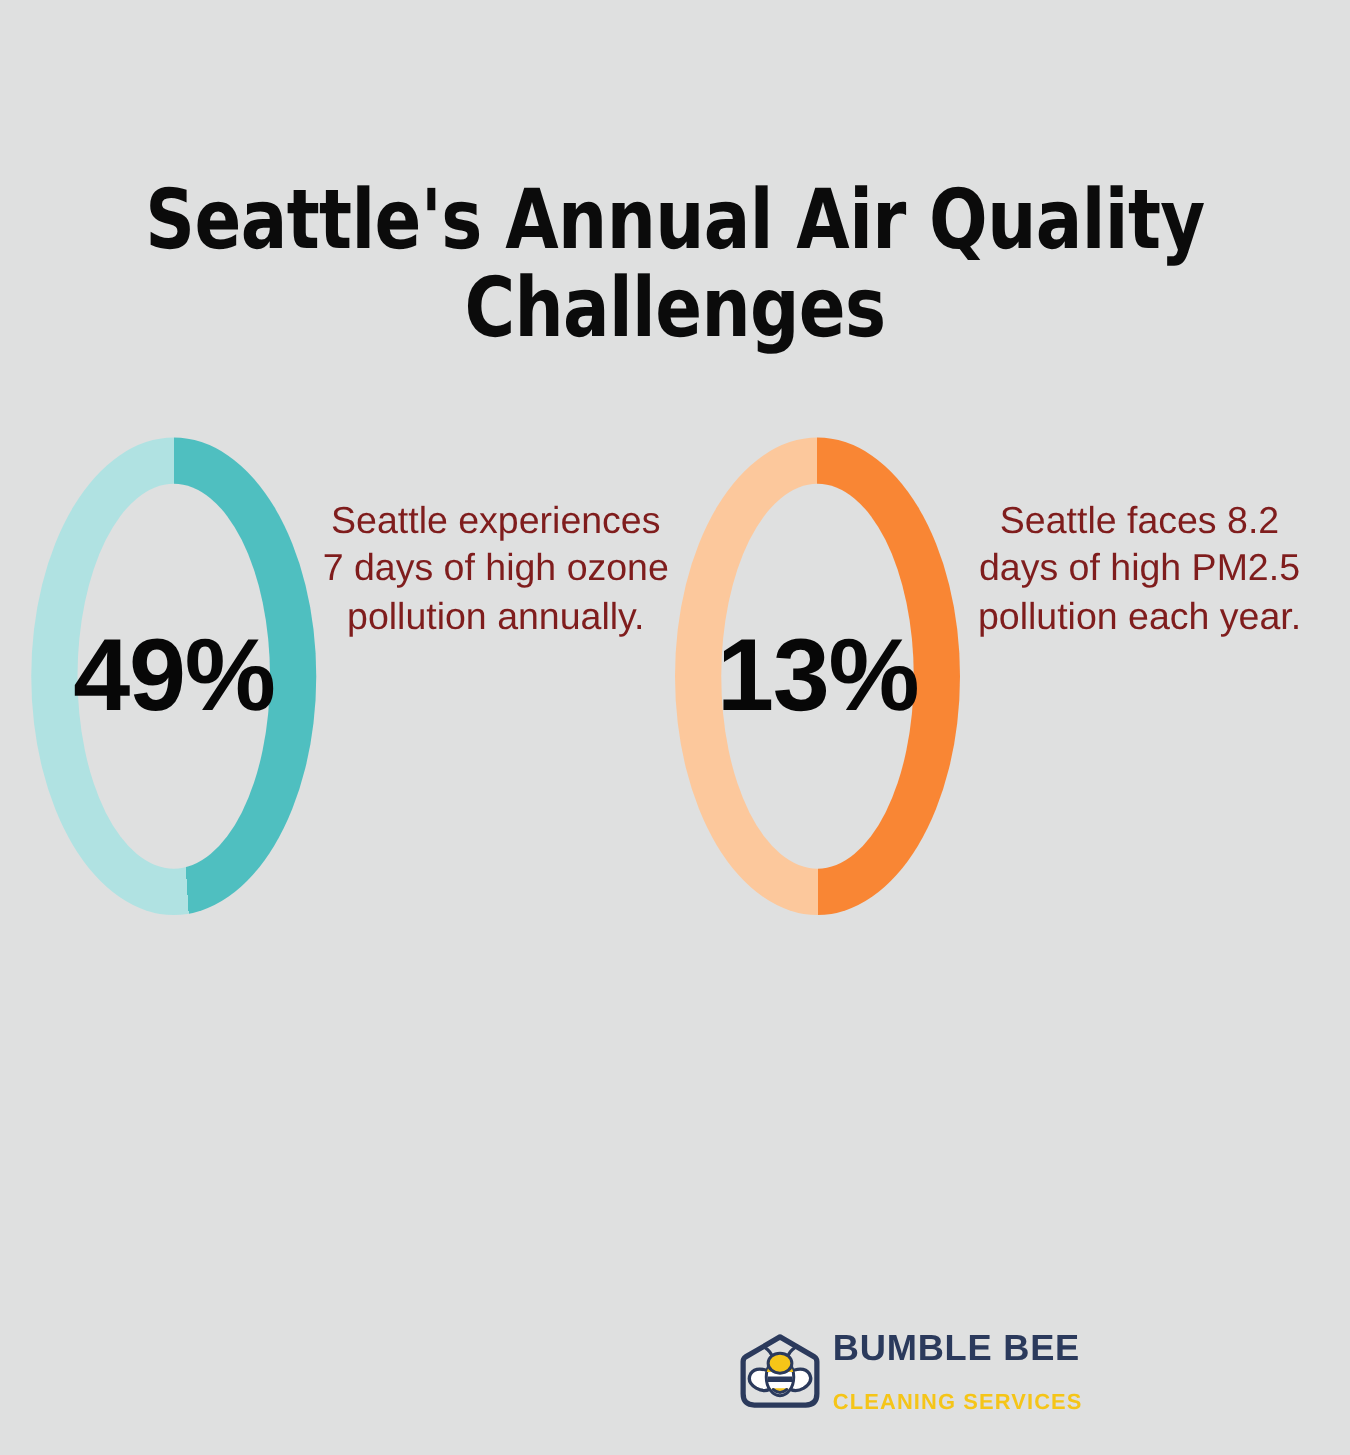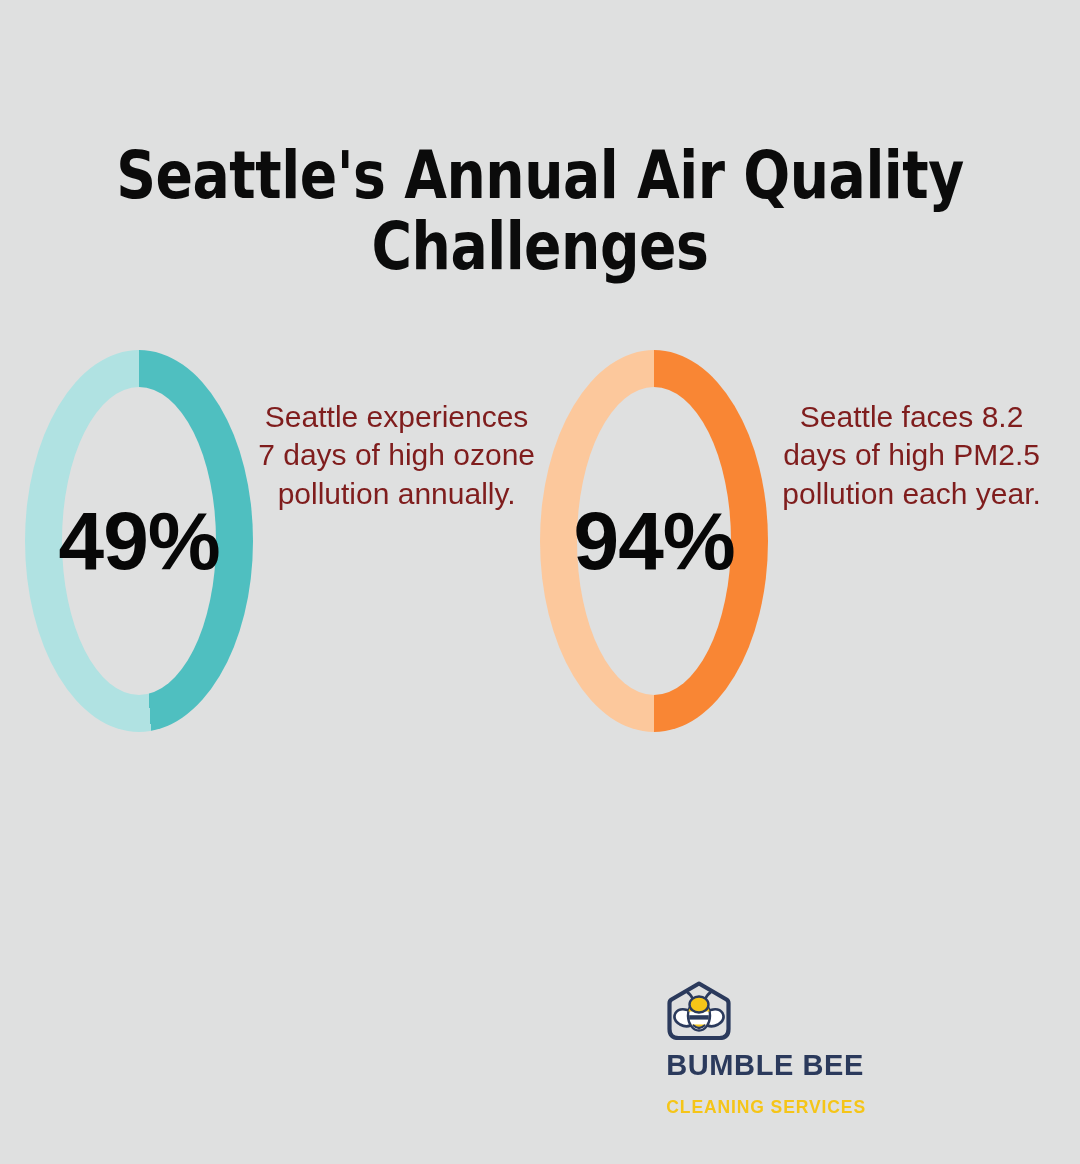--- a/index.html
+++ b/index.html
@@ -105,23 +105,23 @@
     font-weight: 400;
     font-size: 30px;
     line-height: 1.28;
     color: #7f1d1d;
   }
 
   
   .logo {
     position: absolute;
     right: 22px;
-    bottom: 48px;
+    bottom: 34px;
     display: flex;
-    flex-direction: column;
+    align-items: center;
     gap: 9px;
   }
   .logo-mark {
     width: 66px;
     height: 62px;
     flex: 0 0 auto;
   }
   .logo-text {
     display: flex;
     flex-direction: column;
@@ -157,21 +157,21 @@
       <div class="donut-wrap">
         <div class="donut" id="donut-0" style="background: conic-gradient(rgb(79, 191, 192) 0deg, rgb(79, 191, 192) 176.4deg, rgb(176, 226, 226) 176.4deg, rgb(176, 226, 226) 360deg);"></div>
         <div class="donut-value">49%</div>
       </div>
       <div class="caption">Seattle experiences 7 days of high ozone pollution annually.</div>
     </div>
 
     <div class="stat-block">
       <div class="donut-wrap">
         <div class="donut" id="donut-1" style="background: conic-gradient(rgb(249, 134, 52) 0deg, rgb(249, 134, 52) 180deg, rgb(252, 200, 156) 180deg, rgb(252, 200, 156) 360deg);"></div>
-        <div class="donut-value">94%</div>
+        <div class="donut-value">13%</div>
       </div>
       <div class="caption">Seattle faces 8.2 days of high PM2.5 pollution each year.</div>
     </div>
 
   </div>
 
   <div class="logo">
     <svg class="logo-mark" viewBox="0 0 66 62">
       <path d="M33 3.5 L60.5 19.5 Q62.5 20.8 62.5 23.3 L62.5 49 Q62.5 58 53.5 58 L12.5 58 Q3.5 58 3.5 49 L3.5 23.3 Q3.5 20.8 5.5 19.5 Z" fill="none" stroke="#2b3a5c" stroke-width="4.2" stroke-linejoin="round"></path>
 

